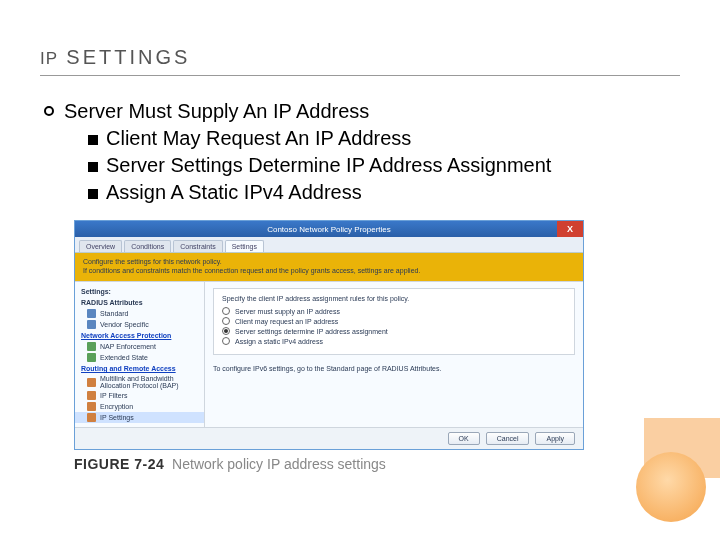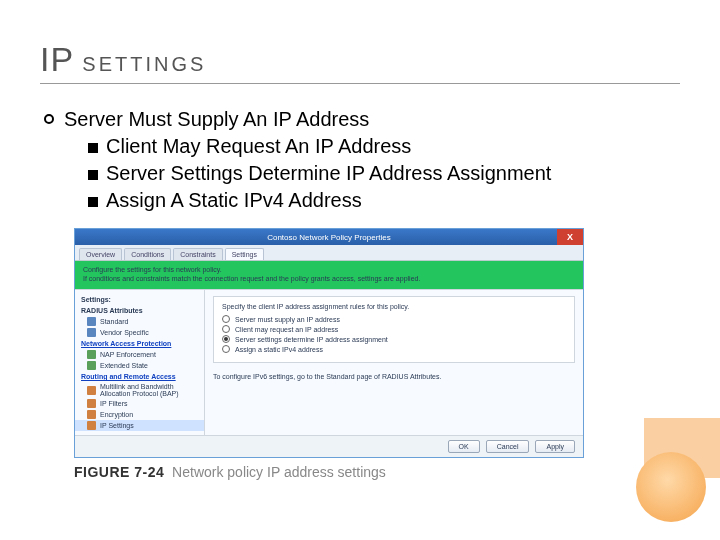--- a/index.html
+++ b/index.html
@@ -17,21 +17,21 @@
     height: 100%;
   }
   .title {
     font-size: 26px;
     color: #555;
     border-bottom: 1px solid #999;
     padding-bottom: 4px;
     margin-bottom: 22px;
     letter-spacing: 1px;
   }
-  .title .big { font-size: 34px; }
+  .title .big { font-size: 17px; }
   .title .small { font-size: 20px; letter-spacing: 3px; }
   .content {
     font-size: 20px;
     color: #000;
     line-height: 1.35;
     padding-left: 4px;
   }
   .content .row { display: flex; align-items: flex-start; }
   .content .bullet-open {
     width: 10px; height: 10px; border: 2px solid #000; border-radius: 50%;
@@ -39,21 +39,21 @@
   }
   .content .sub { padding-left: 24px; }
   .content .sq {
     display: inline-block; width: 10px; height: 10px; background: #000;
     margin-right: 8px; vertical-align: 0px;
   }
   .figure {
     margin: 14px 0 0 34px;
     width: 510px;
     border: 1px solid #6aa0d8;
-    background: #22c55e;
+    background: #eab308;
     font-size: 8px;
     color: #333;
     position: relative;
   }
   .titlebar {
     height: 16px;
     background: linear-gradient(#3a78c9, #2a5fa8);
     color: #fff;
     display: flex;
     align-items: center;

